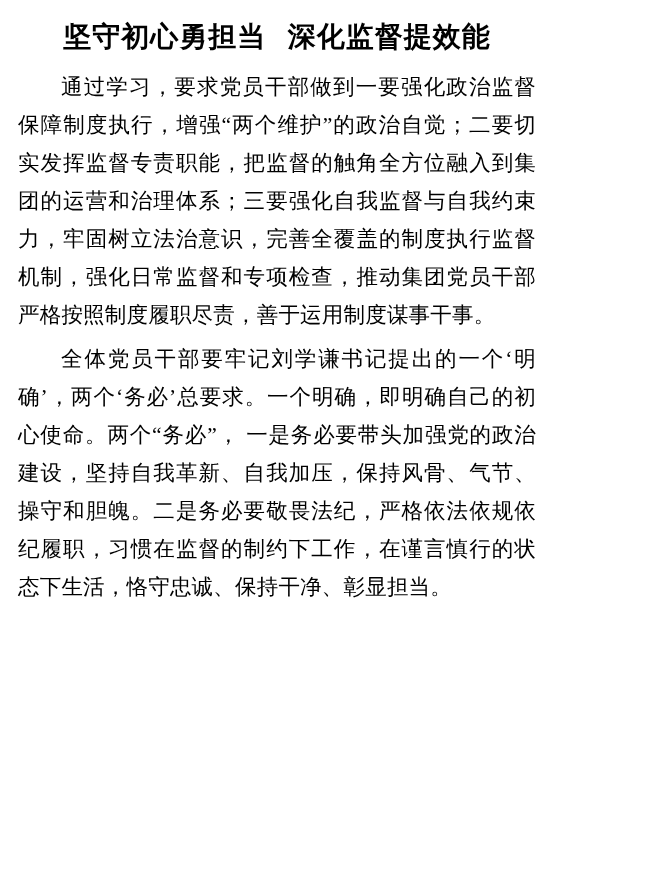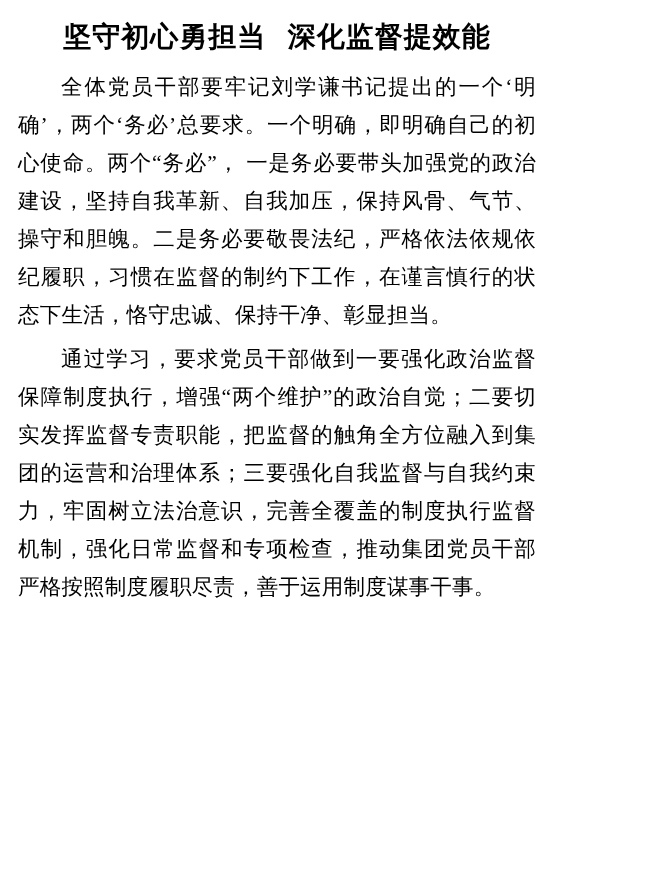--- a/index.html
+++ b/index.html
@@ -43,15 +43,15 @@
   }
   .body-text:last-child {
     margin-bottom: 0;
   }
 </style>
 </head>
 <body>
 
 <div class="page">
   <h1 class="doc-title">坚守初心勇担当  深化监督提效能</h1>
+  <p class="body-text">通过学习，要求党员干部做到一要强化政治监督保障制度执行，增强“两个维护”的政治自觉；二要切实发挥监督专责职能，把监督的触角全方位融入到集团的运营和治理体系；三要强化自我监督与自我约束力，牢固树立法治意识，完善全覆盖的制度执行监督机制，强化日常监督和专项检查，推动集团党员干部严格按照制度履职尽责，善于运用制度谋事干事。</p>
   <p class="body-text">全体党员干部要牢记刘学谦书记提出的一个‘明确’，两个‘务必’总要求。一个明确，即明确自己的初心使命。两个“务必”， 一是务必要带头加强党的政治建设，坚持自我革新、自我加压，保持风骨、气节、操守和胆魄。二是务必要敬畏法纪，严格依法依规依纪履职，习惯在监督的制约下工作，在谨言慎行的状态下生活，恪守忠诚、保持干净、彰显担当。</p>
-  <p class="body-text">通过学习，要求党员干部做到一要强化政治监督保障制度执行，增强“两个维护”的政治自觉；二要切实发挥监督专责职能，把监督的触角全方位融入到集团的运营和治理体系；三要强化自我监督与自我约束力，牢固树立法治意识，完善全覆盖的制度执行监督机制，强化日常监督和专项检查，推动集团党员干部严格按照制度履职尽责，善于运用制度谋事干事。</p>
 </div>
 
 </body></html>

